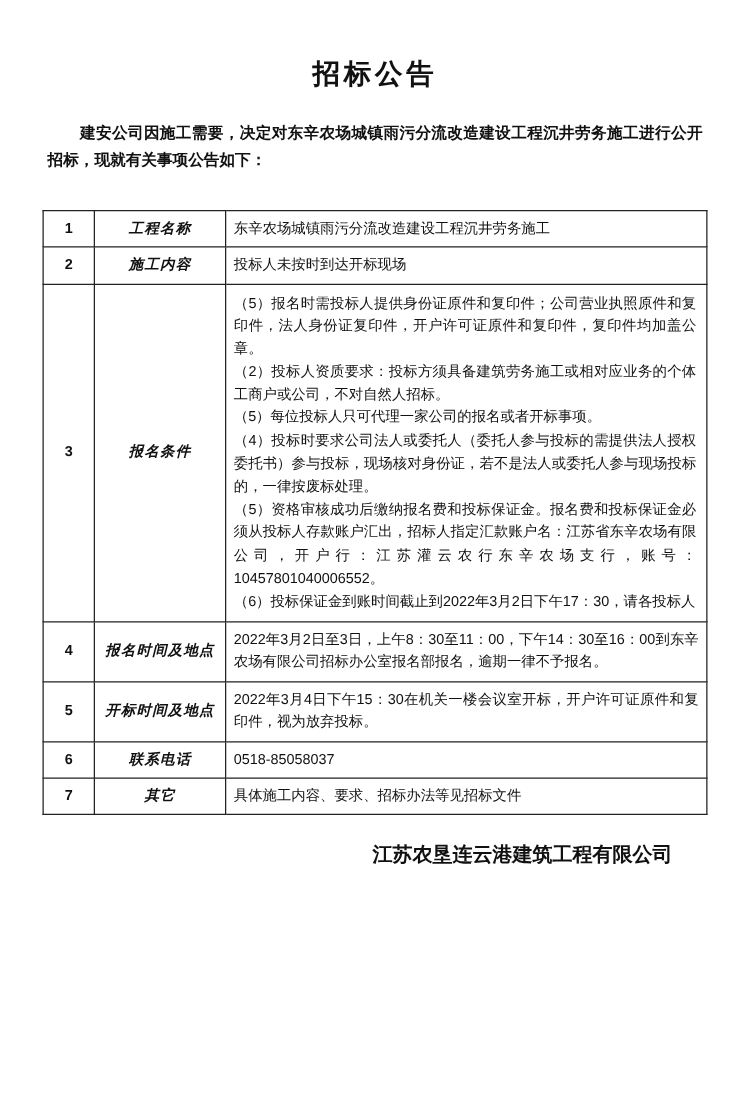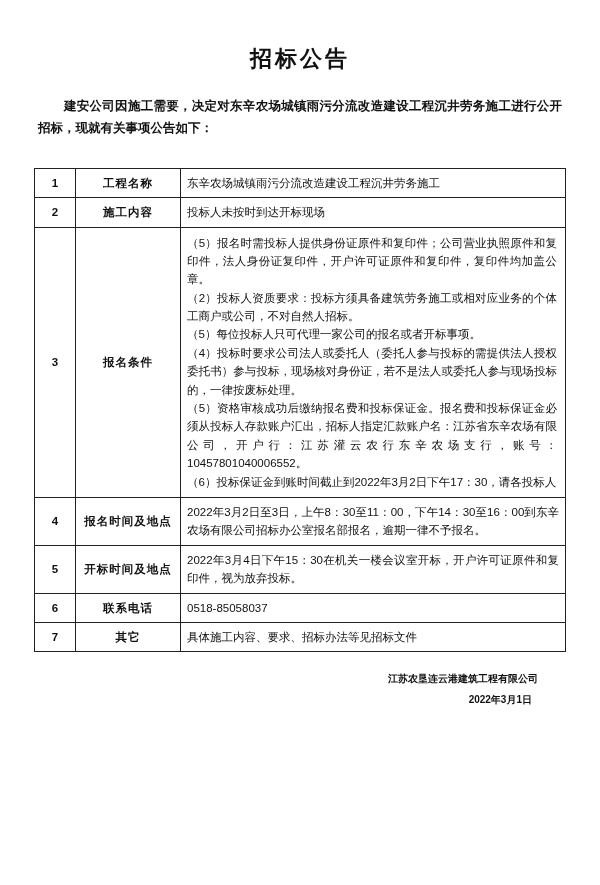--- a/index.html
+++ b/index.html
@@ -58,38 +58,39 @@
     text-align: center;
     font-weight: bold;
     font-family: "Liberation Sans", "DejaVu Sans", sans-serif;
   }
   td.col-label {
     width: 92px;
     text-align: center;
     font-weight: bold;
     font-family: "Liberation Sans", "DejaVu Sans", sans-serif;
     letter-spacing: 1px;
+    font-style: italic;
   }
   td.col-value {
     text-align: justify;
     font-family: "Liberation Sans", "DejaVu Sans", sans-serif;
     font-size: 11.5px;
     margin-left: 32px;
   }
   td.col-value.tall {
     padding: 6px 8px 6px 6px;
   }
   .value-line {
     display: block;
   }
   .sign {
     margin-top: 16px;
     text-align: right;
     padding-right: 28px;
-    font-size: 10px;
+    font-size: 16px;
     font-weight: bold;
     font-family: "Liberation Sans", "DejaVu Sans", sans-serif;
     line-height: 2.1;
   }
   .sign .date {
     display: block;
     padding-right: 6px;
   }
   .footer {
     position: absolute;
@@ -172,17 +173,16 @@
         <td class="col-label">其它</td>
         <td class="col-value">
           <span class="value-line">具体施工内容、要求、招标办法等见招标文件</span>
         </td>
       </tr>
     </tbody>
   </table>
 
   <div class="sign">
     <span>江苏农垦连云港建筑工程有限公司</span>
-    <span class="date">2022年3月1日</span>
   </div>
 
 
 </div>
 
 </body></html>

